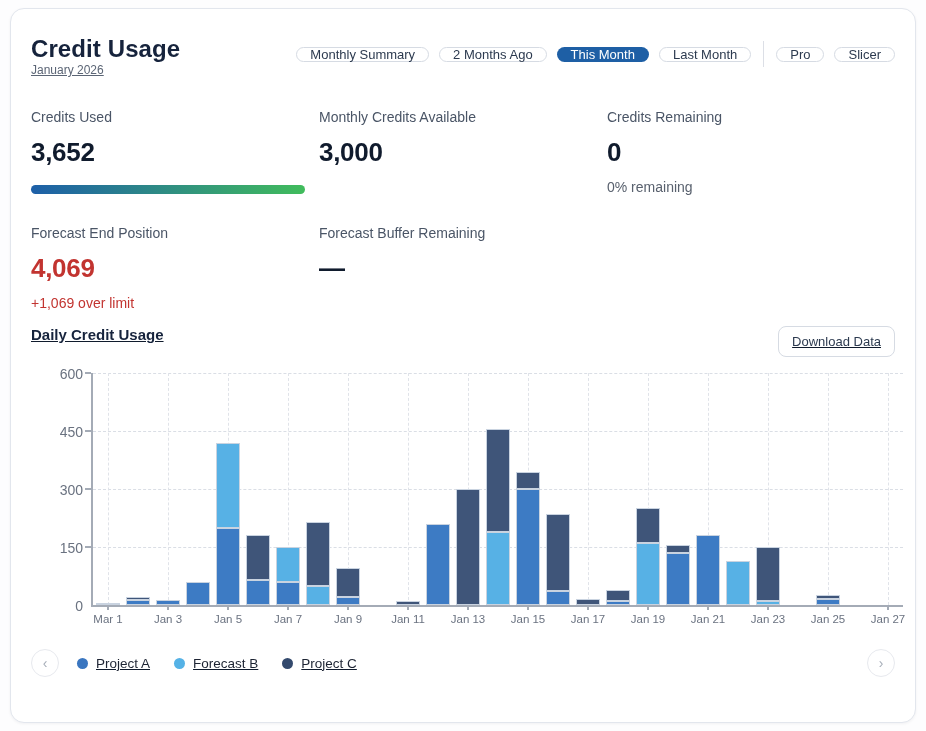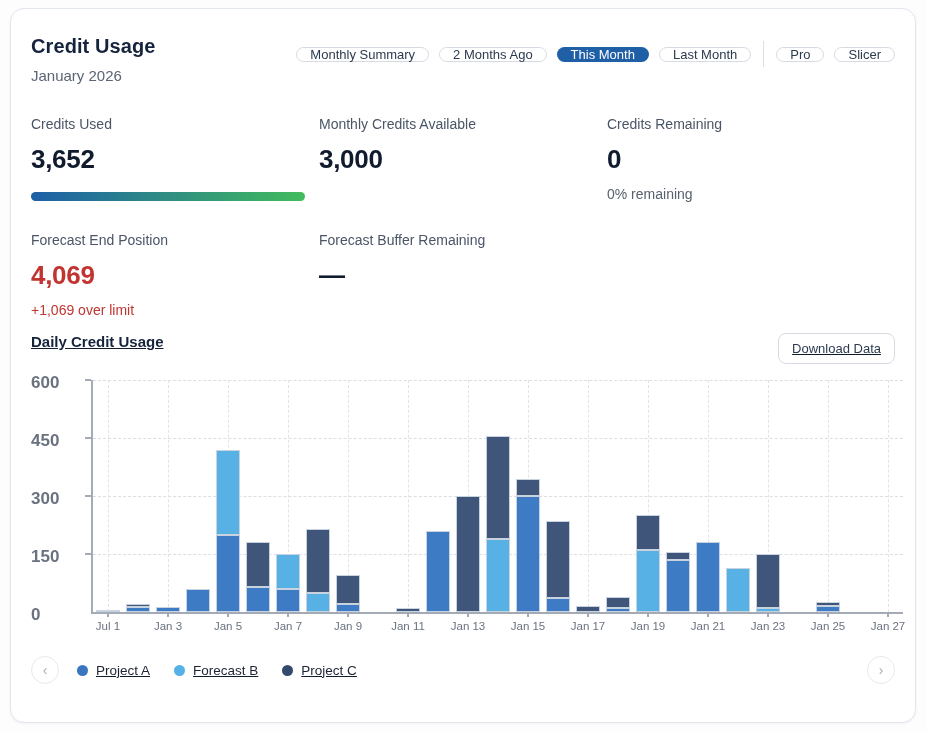--- a/index.html
+++ b/index.html
@@ -11,22 +11,22 @@
     color:#101b2d;
   }
   .card {
     position:absolute; left:10px; top:8px; width:906px; height:715px;
     background:#ffffff; border:1px solid #e2e6ed; border-radius:14px;
     box-shadow:0 1px 3px rgba(16,24,40,.05);
     padding:26px 20px 18px 20px; overflow:hidden;
   }
   
   .hdr { display:flex; justify-content:space-between; align-items:flex-start; }
-  .title { font-size:20px; font-weight:700; color:#16233c; letter-spacing:.1px; }
-  .subtitle { font-size:15px; color:#5b6575; margin-top:9px; }
+  .title { font-size:24px; font-weight:700; color:#16233c; letter-spacing:.1px; }
+  .subtitle { font-size:12px; color:#5b6575; margin-top:0;text-decoration:underline; }
   .tabs { display:flex; align-items:center; gap:10px; margin-top:6px; }
   .tab {
     font-size:13px; color:#2c3a4f; background:#fff; border:1px solid #d6dbe3;
     border-radius:8px; padding:0 13px; white-space:nowrap; cursor:pointer; line-height:1;
   }
   .tab.active { color:#fff; border-color:transparent; }
   .tab-divider { width:1px; height:26px; background:#dcdfe6; margin:0 2px; }
   
   .stats { display:grid; grid-template-columns:repeat(3,1fr); row-gap:30px; margin-top:32px; }
   .stat-label { font-size:14px; color:#4a5566; }
@@ -39,21 +39,21 @@
   .chart-title { font-size:15px; font-weight:700; color:#16233c; }
   .dl-btn {
     font-size:13px; color:#2c3a4f; background:#fff; border:1px solid #d6dbe3;
     border-radius:8px; padding:8px 13px; cursor:pointer; line-height:1;
   }
   .chart-area { position:relative; height:264px; margin-top:10px; }
   .plot { position:absolute; left:60px; right:-8px; top:6px; bottom:26px;
           border-left:2px solid #a4abb6; }
   .baseline { position:absolute; left:-2px; right:0; bottom:-2px; height:2px; background:#a4abb6; z-index:3; }
   .gridh { position:absolute; left:0; right:0; border-top:1px dashed #dadee5; }
-  .ylab { position:absolute; width:52px; font-size:17px; color:#6a7280;font-weight:bold; }
+  .ylab { position:absolute; width:52px; text-align:right; font-size:14px; color:#6a7280; }
   .ytick { position:absolute; width:6px; height:2px; background:#a4abb6; }
   .cols { position:absolute; left:0; right:0; top:0; bottom:0; display:flex; }
   .col { flex:1; position:relative; display:flex; align-items:flex-end; justify-content:center; }
   .col .vgrid { position:absolute; left:50%; top:0; bottom:0; border-left:1px dashed #e0e3e9; z-index:0; }
   .bar { width:24px; display:flex; flex-direction:column-reverse; position:relative; z-index:2; }
   .seg { width:100%; border:1px solid #c9d3e0; }
   .xtick { position:absolute; top:100%; left:50%; width:2px; height:5px; background:#a4abb6; transform:translateX(-50%); }
   .xlab { position:absolute; top:100%; left:50%; transform:translateX(-50%); margin-top:8px;
           font-size:11.5px; color:#6a7280; white-space:nowrap; }
   
@@ -123,21 +123,21 @@
       <div class="plot">
         <div class="gridh" style="top: 174px;"></div>
         <div class="gridh" style="top: 116px;"></div>
         <div class="gridh" style="top: 58px;"></div>
         <div class="gridh" style="top: 0px;"></div>
         <div class="baseline"></div>
         <div class="cols">
           <div class="col">
             <div class="vgrid"></div>
             <div class="xtick"></div>
-            <div class="xlab">Jul 1</div>
+            <div class="xlab">Mar 1</div>
             <div class="bar">
               <div class="seg" style="height: 2px; background: rgb(87, 177, 229);"></div>
             </div>
           </div>
           <div class="col">
             <div class="bar">
               <div class="seg" style="height: 4.64px; background: rgb(61, 123, 196);"></div>
               <div class="seg" style="height: 3.09333px; background: rgb(63, 85, 121);"></div>
             </div>
           </div>

